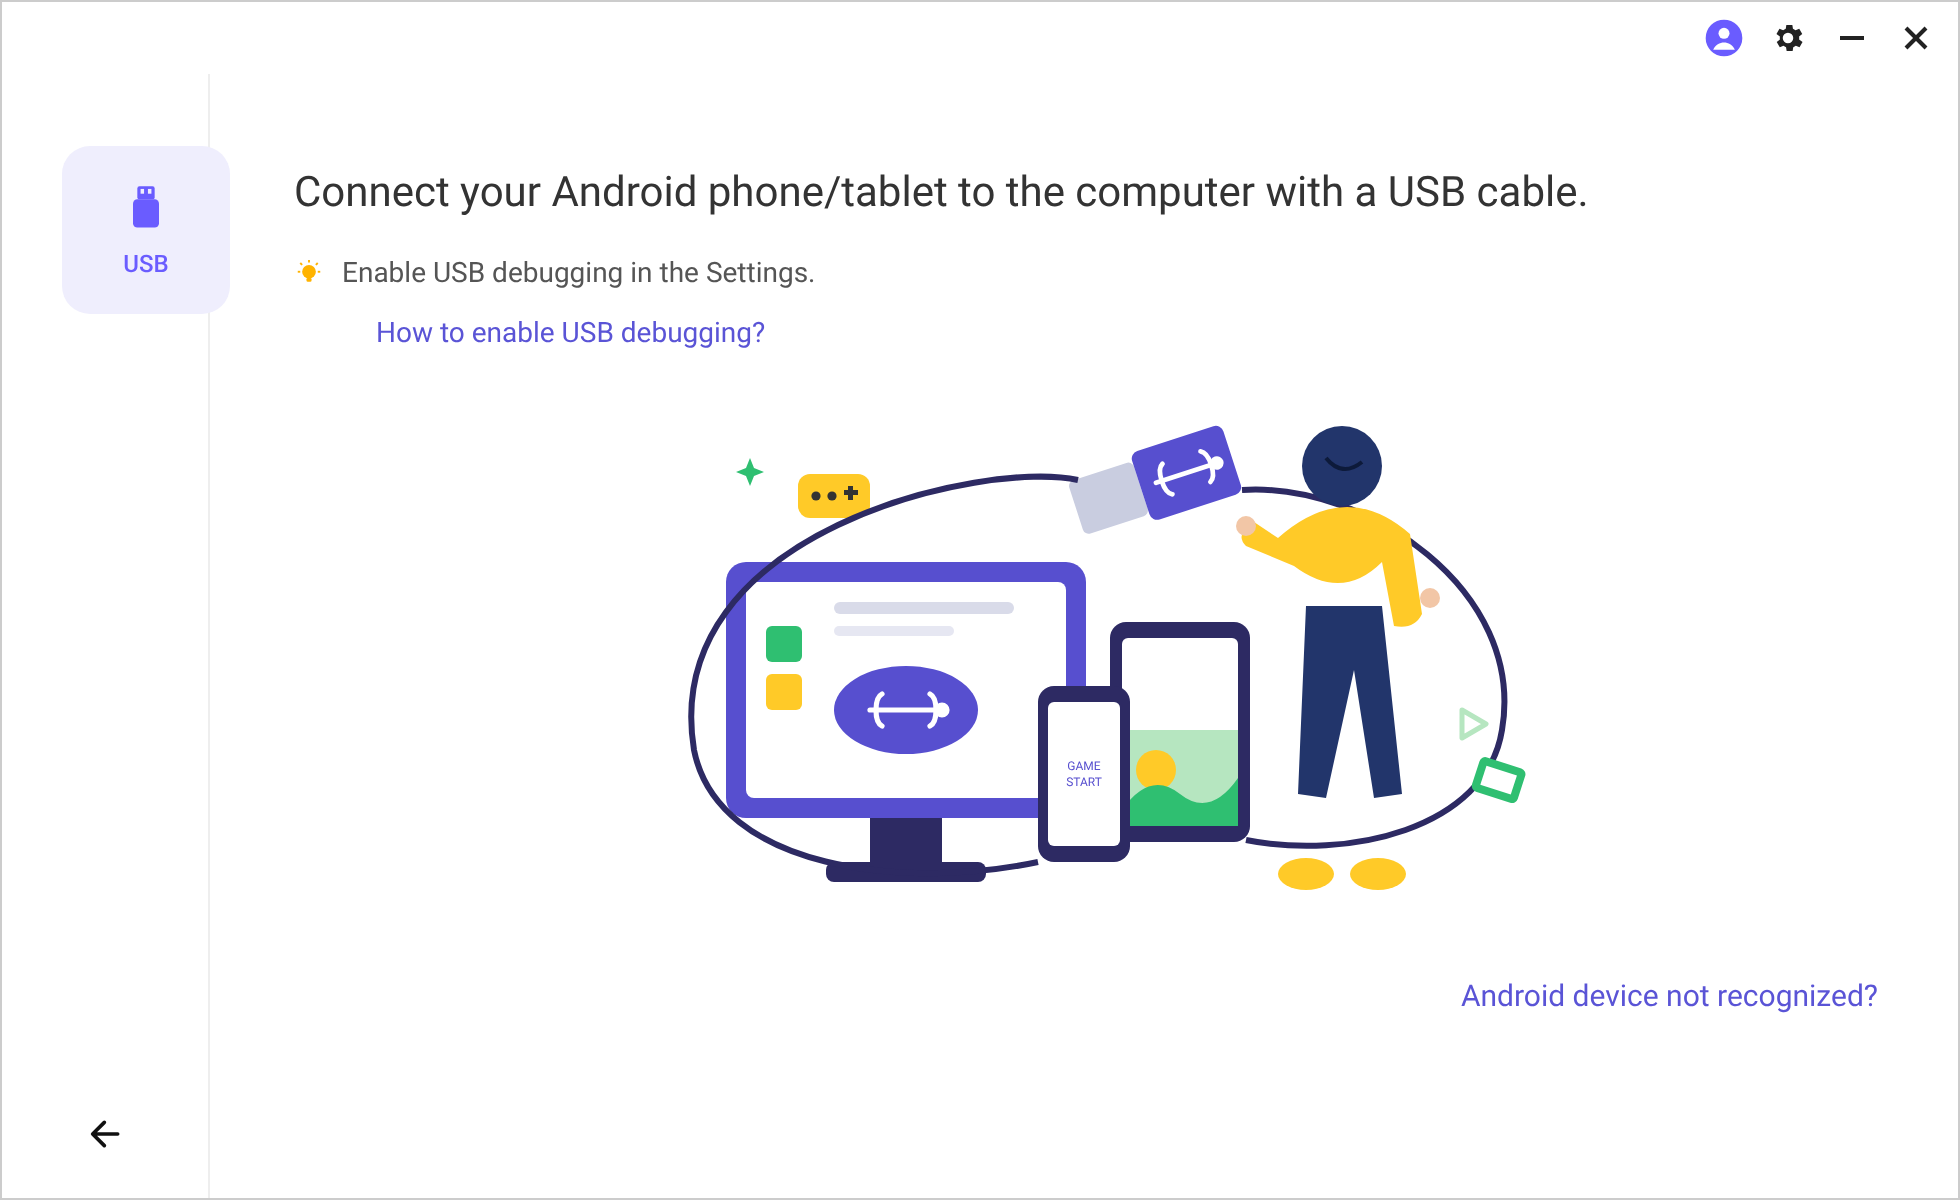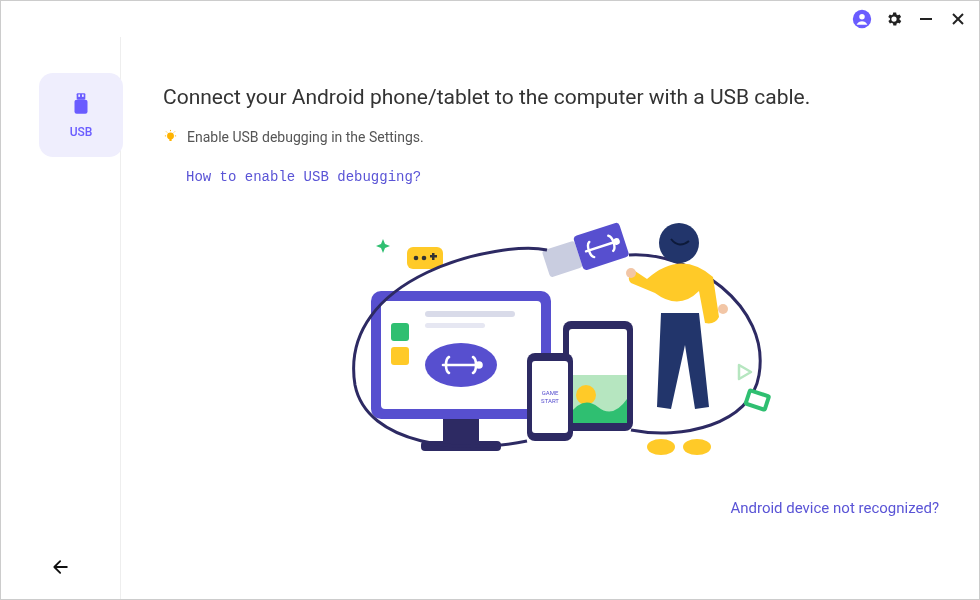--- a/index.html
+++ b/index.html
@@ -22,21 +22,21 @@
   .titlebar .icon-btn {
     width: 26px; height: 26px;
     display: flex; align-items: center; justify-content: center;
     cursor: pointer;
   }
   .body {
     display: flex;
     height: calc(600px - 36px);
   }
   .sidebar {
-    width: 120px;
+    width: 104px;
     border-right: 1px solid #eee;
     display: flex;
     flex-direction: column;
     align-items: center;
     padding-top: 36px;
     position: relative;
     padding-left: 41px;
   }
   .tab {
     width: 84px; height: 84px;
@@ -65,29 +65,28 @@
   }
   .headline {
     font-size: 21px;
     color: #333;
     font-weight: 400;
     margin-bottom: 20px;
   }
   .tip-row {
     display: flex;
     gap: 9px;
-    margin-bottom: 24px;
+    margin-bottom: 14px;
   }
   .tip-text { font-size: 14px; color: #555; }
   .help-link {
     color: #5a54d6;
     font-size: 14px;
-    margin-left: 23px;
-    cursor: pointer;
-    font-family: Liberation Mono, monospace;
+    margin-left: 41px;
+    cursor: pointer;
   }
   .illustration {
     margin-top: 30px;
     align-self: center;
     width: 440px;
     height: 260px;
     position: relative;
   }
   .bottom-link {
     color: #5a54d6;

